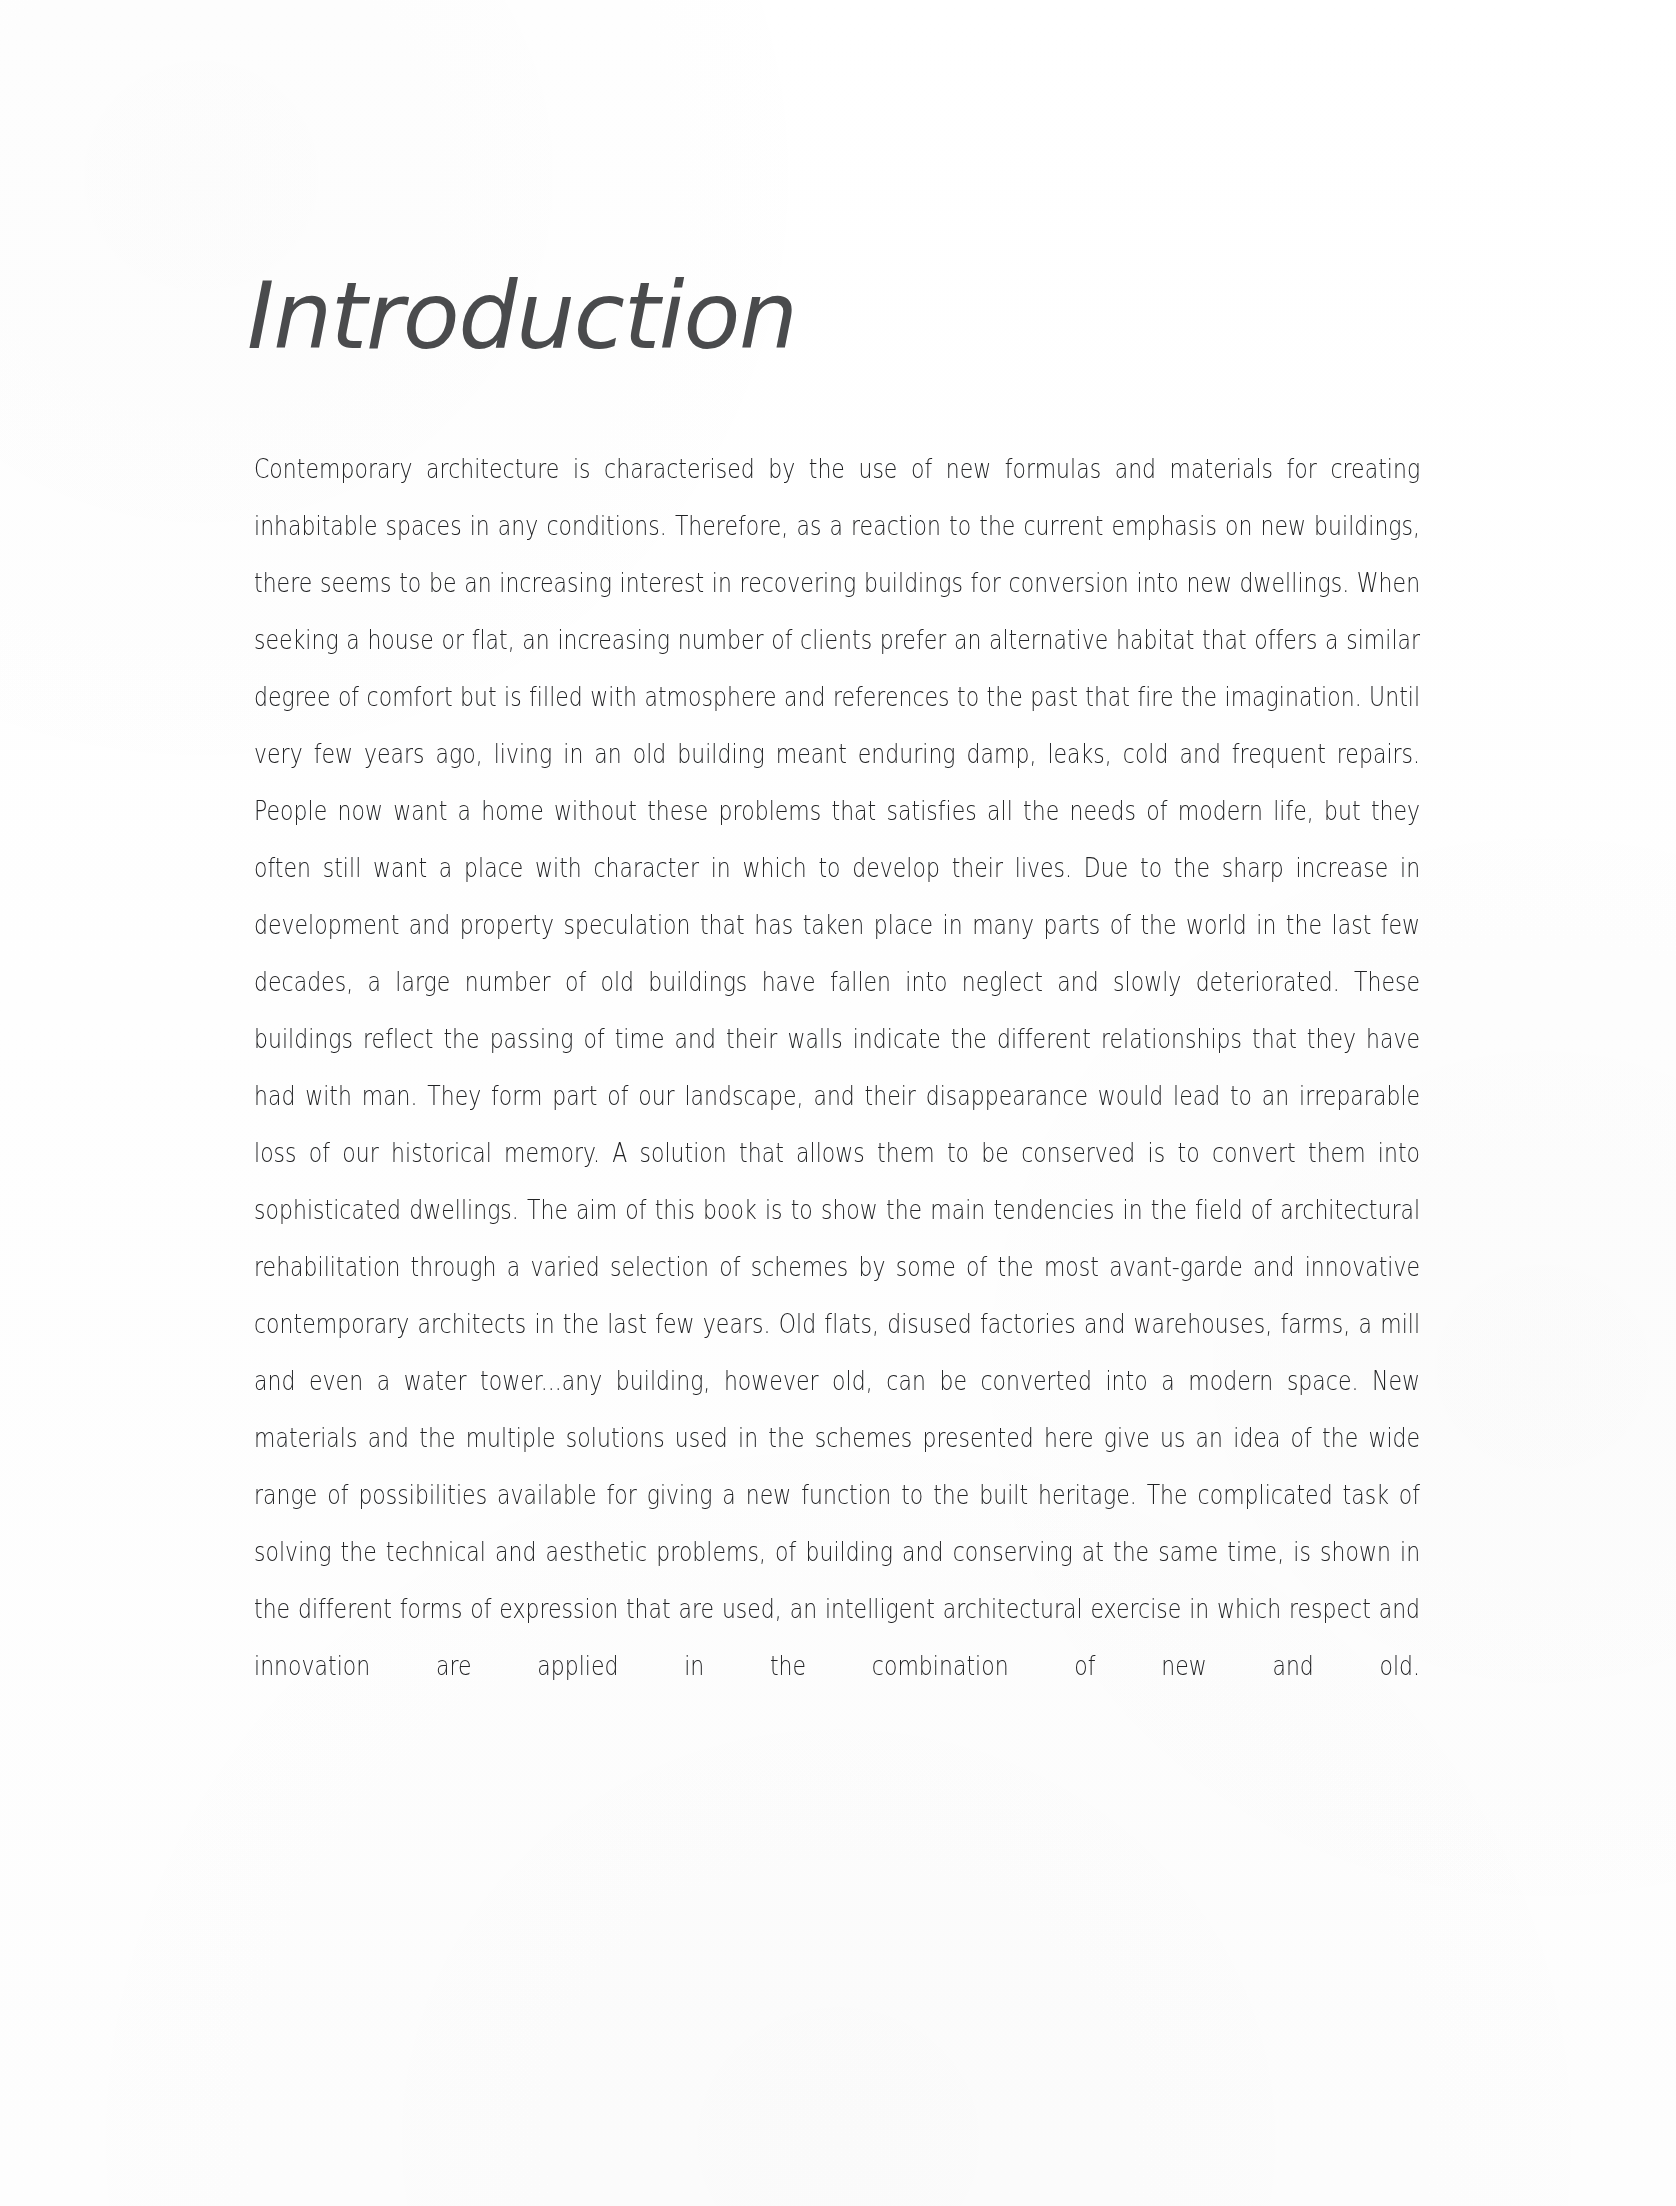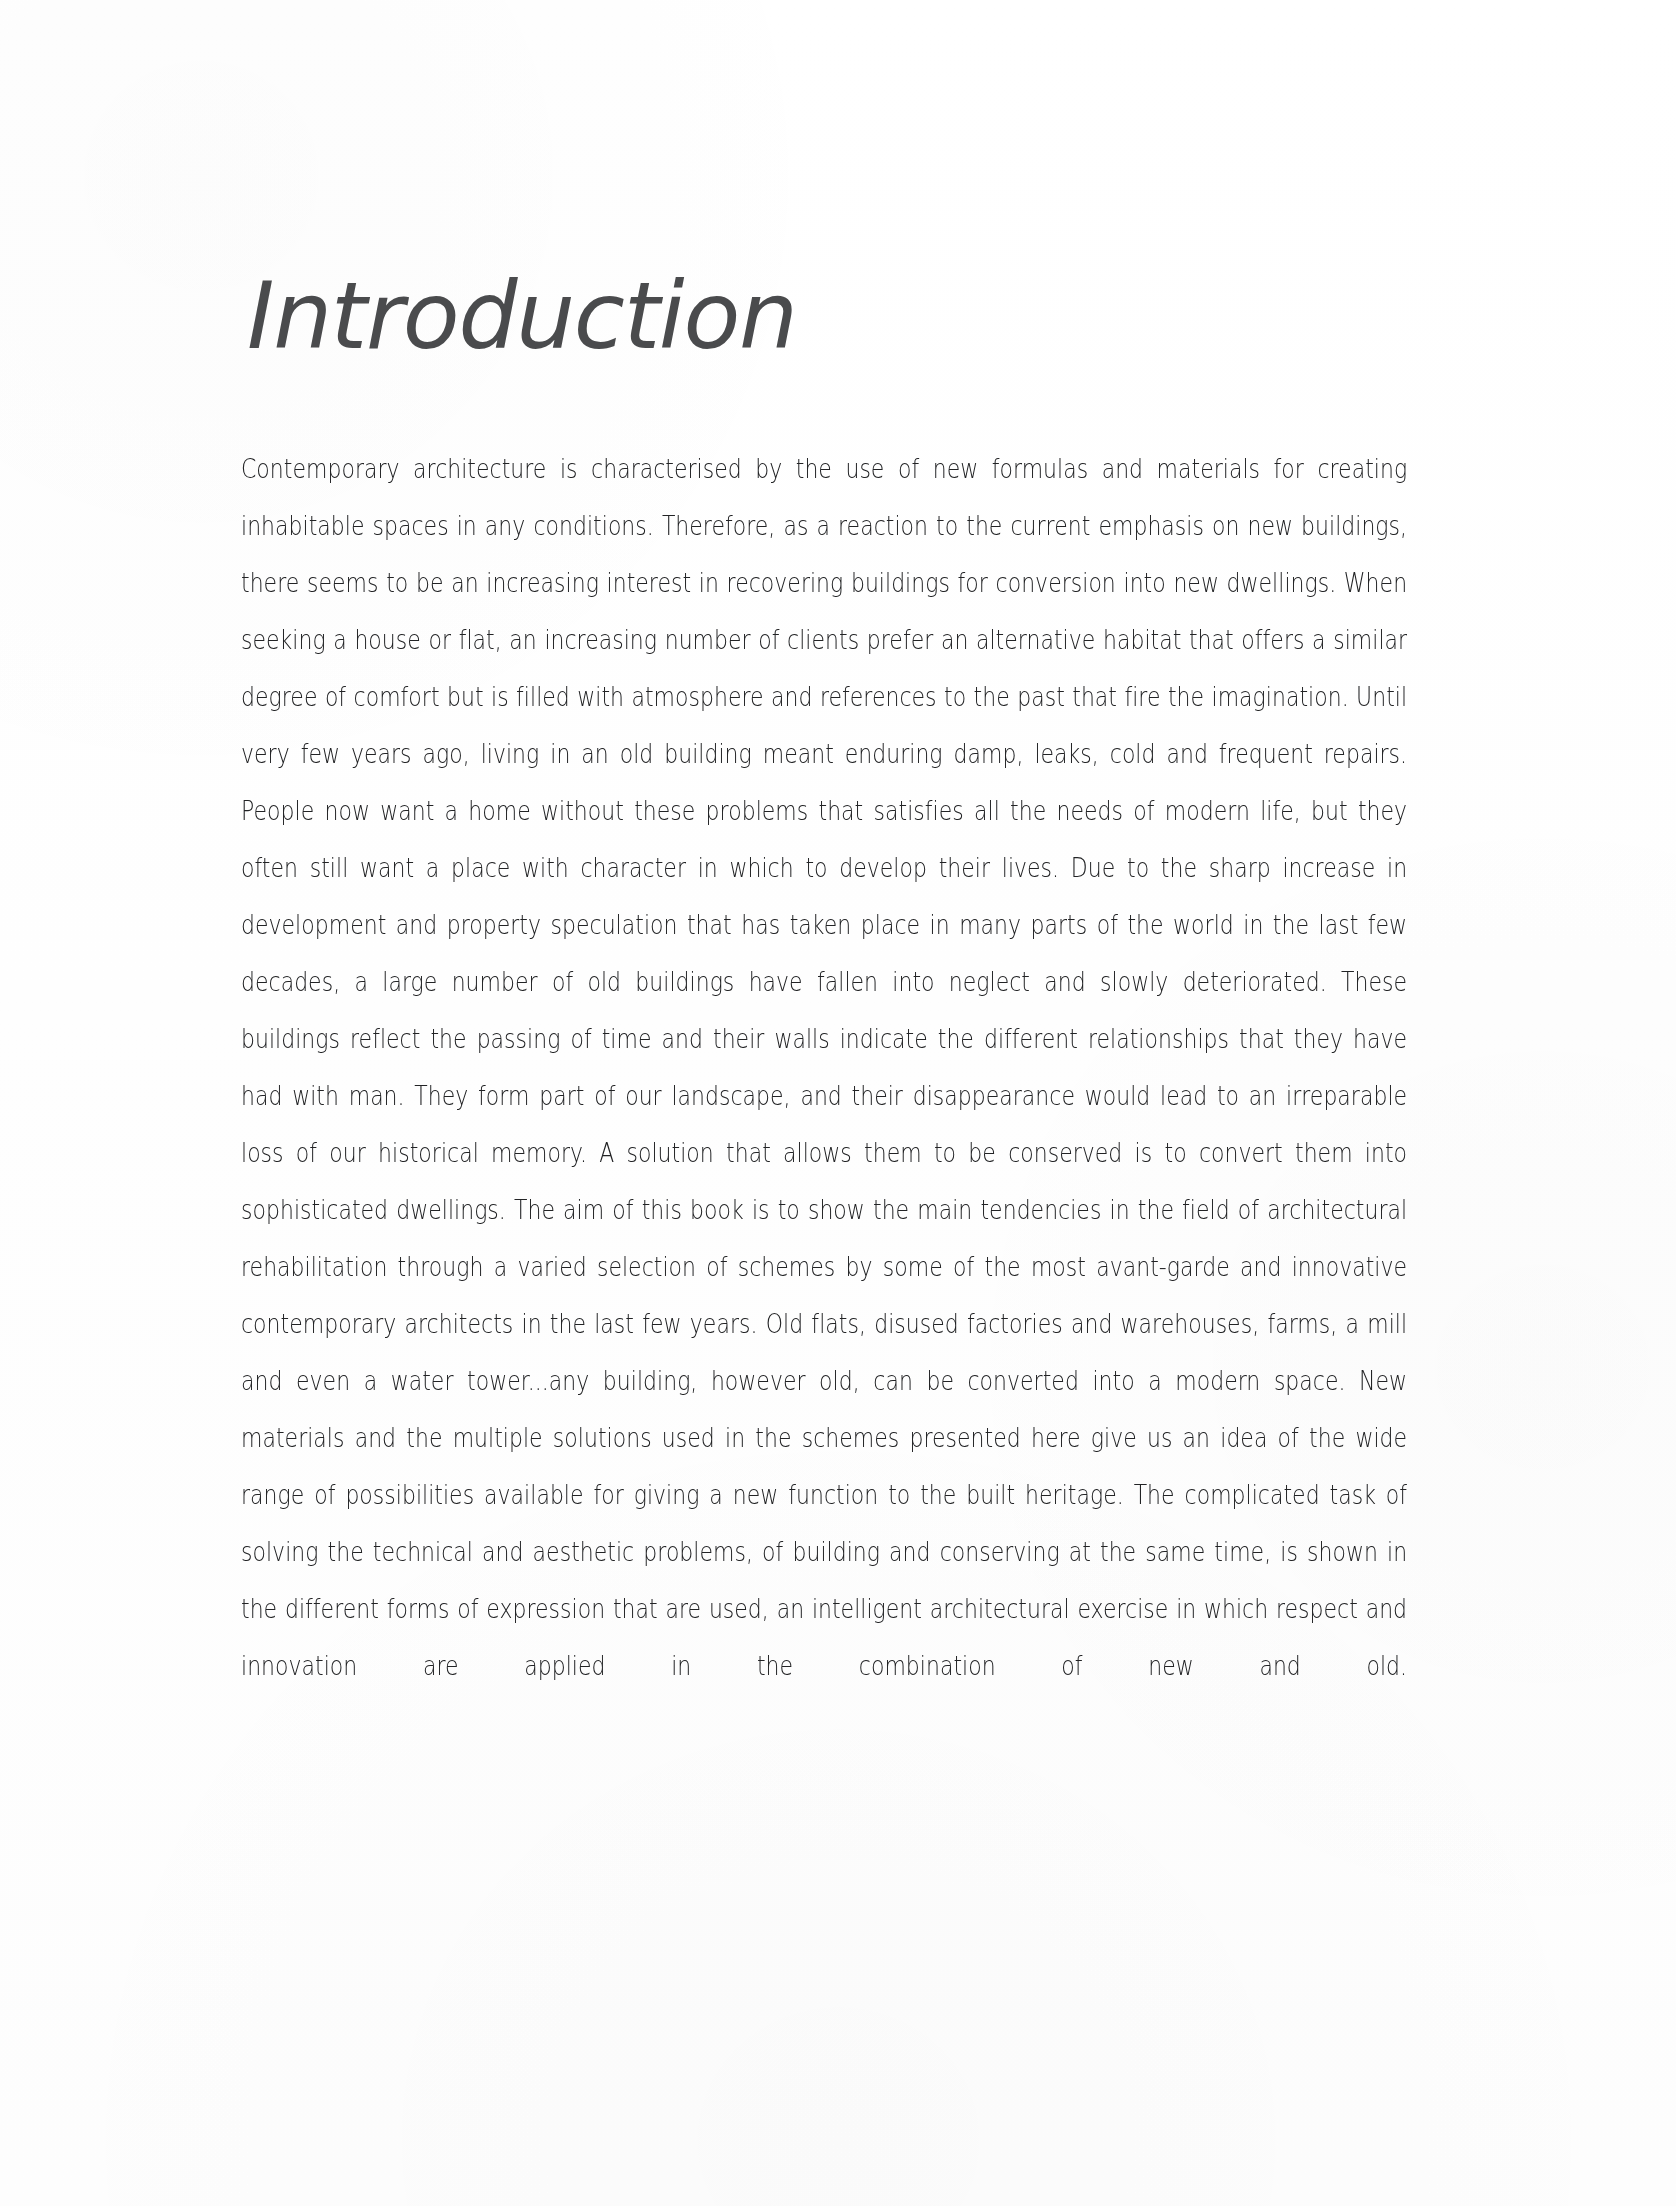--- a/index.html
+++ b/index.html
@@ -42,21 +42,21 @@
     line-height: 1.05;
     letter-spacing: -1.3px;
     color: #4a4b4d;
     white-space: nowrap;
     -webkit-font-smoothing: antialiased;
   }
 
   
   .body-block {
     position: absolute;
-    left: 241px;
+    left: 254px;
     top: 441px;
     width: 1166px;
   }
 
   .body-paragraph {
     margin: 0;
     font-family: "DejaVu Sans", "Liberation Sans", sans-serif;
     font-weight: 300;
     font-size: 26px;
     line-height: 57px;

